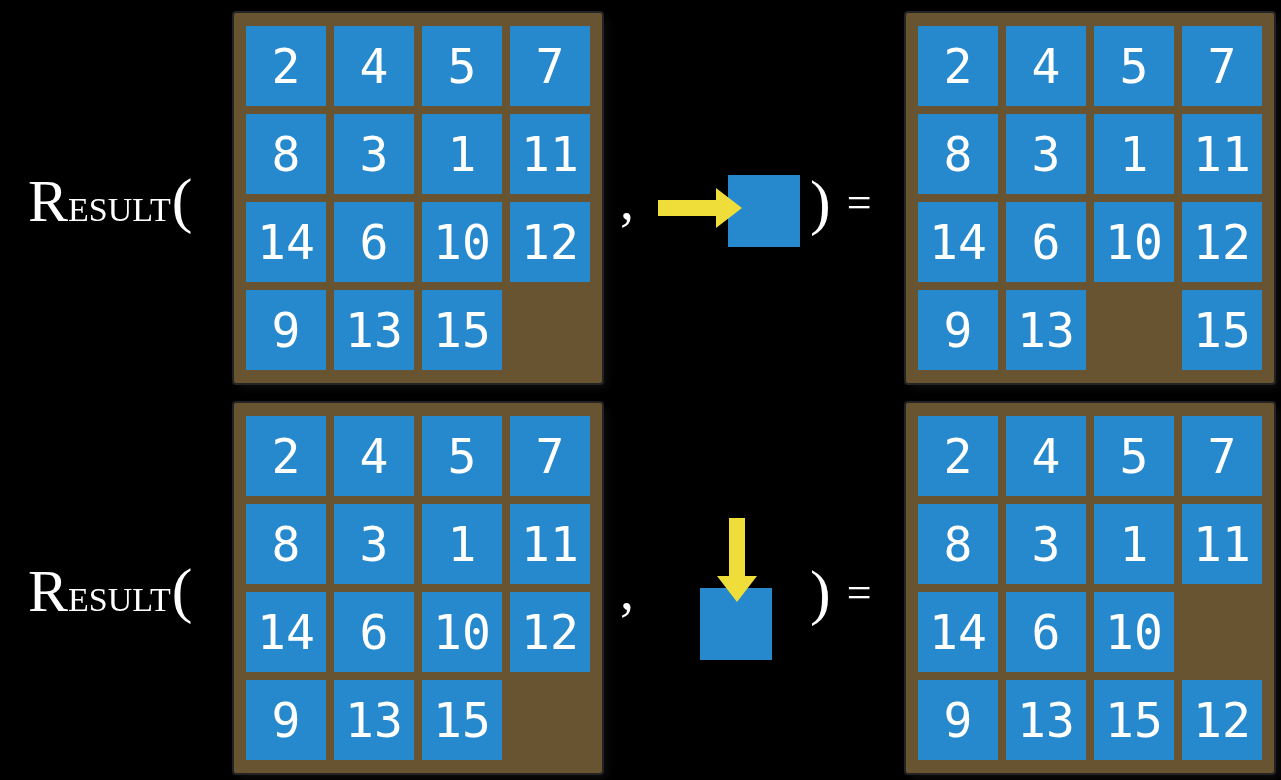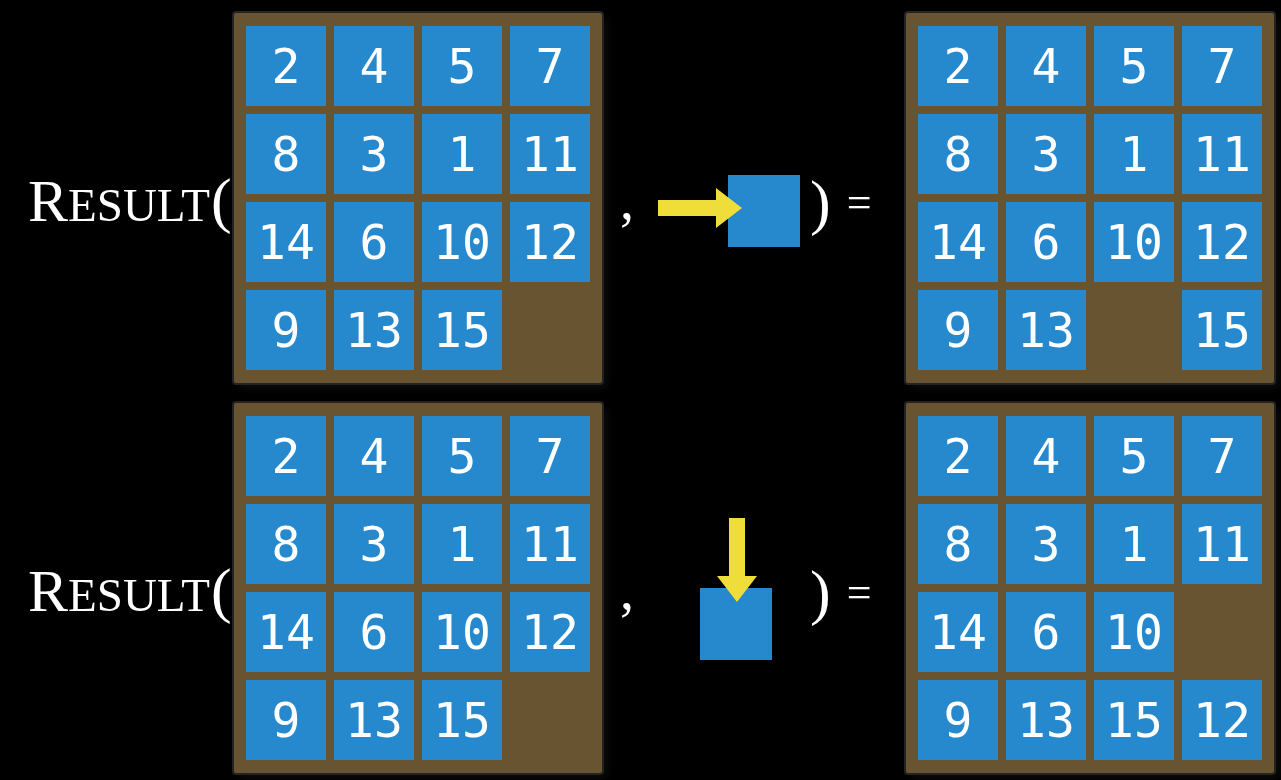--- a/index.html
+++ b/index.html
@@ -10,21 +10,21 @@
   }
   .row{position:absolute;left:0;width:1281px;height:390px;}
   #row1{top:0;}
   #row2{top:390px;}
 
   .func-label{
     position:absolute;left:28px;top:200px;transform:translateY(-50%);
     color:var(--text-white,#fff);white-space:nowrap;line-height:1;
   }
   .func-label .cap{font-size:60px;}
-  .func-label .sc{font-size:47px;}
+  .func-label .sc{font-size:34px;}
   .func-label .op{font-size:62px;margin-left:1px;}
 
   .puzzle{
     position:absolute;box-sizing:border-box;
     width:368px;height:370px;padding:13px 12px;
     background:var(--frame-brown,#685431);
     display:grid;grid-template-columns:repeat(4,80px);grid-template-rows:repeat(4,80px);
     gap:8px;border-radius:2px;
     box-shadow:0 0 0 2px #232323, 5px 5px 9px rgba(80,80,80,.18);
   }

